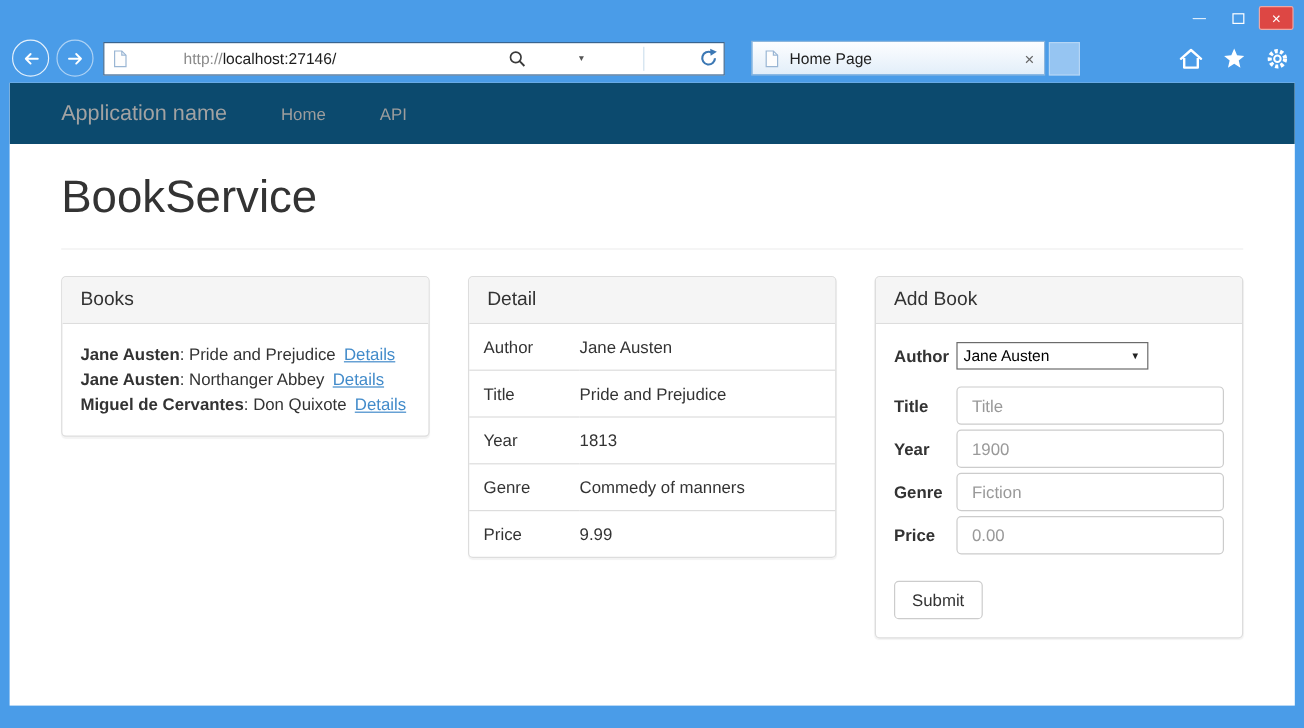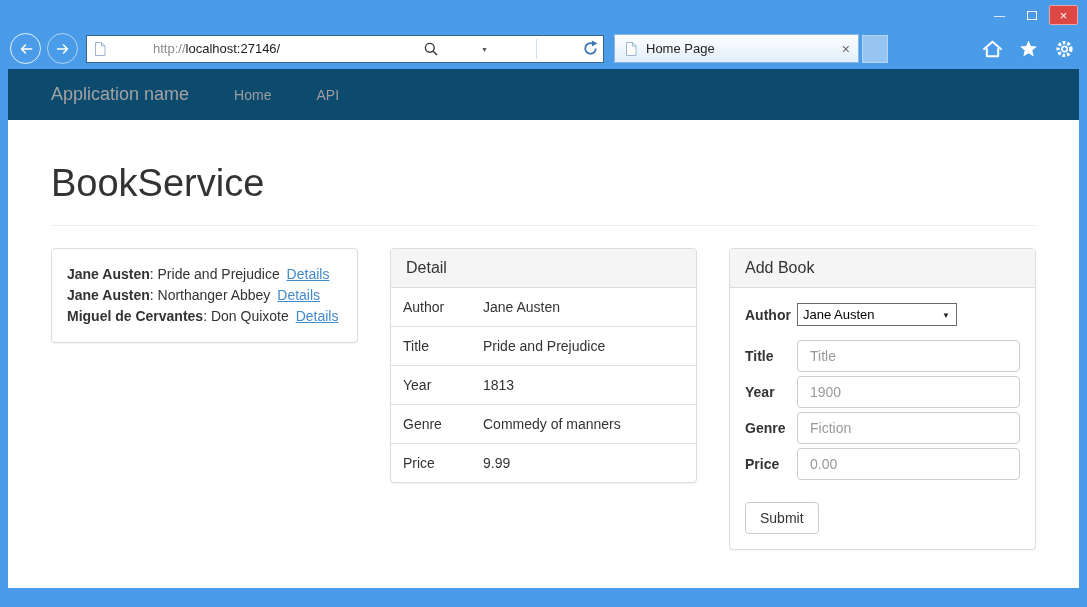--- a/index.html
+++ b/index.html
@@ -23,39 +23,39 @@
   .nav-circle.fwd { border-color:rgba(255,255,255,.55); margin-left:6px; }
 
   .address-bar { width:518px; height:28px; background:#fff; border:1px solid #39648f;
                  margin-left:8px; display:flex; align-items:center; padding:0 4px 0 5px;gap:40px; }
   .address-bar .url { flex:1; font-size:13px; white-space:nowrap; overflow:hidden; margin-left:5px; }
   .url .scheme { color:#8a8a8a; }
   .url .host { color:#1c1c1c; }
   .ab-caret { font-size:7px; color:#555; margin:2px 3px 0 2px; }
   .ab-divider { width:1px; height:20px; background:#cfe0ee; margin:0 5px; }
 
-  .tab { width:245px; height:29px; margin-left:10px; background:linear-gradient(#fdfeff,#e2eef9);
+  .tab { width:245px; height:29px; margin-left:22px; background:linear-gradient(#fdfeff,#e2eef9);
          border:1px solid #8cb6dd; display:flex; align-items:center; padding:0 8px; flex:0 0 auto; }
   .tab-title { flex:1; font-size:13px; color:#222; margin-left:7px; }
   .tab-close { color:#666; font-size:14px; line-height:1; }
   .new-tab { width:26px; height:28px; margin-left:3px; background:rgba(255,255,255,.42);
              border:1px solid rgba(255,255,255,.3); }
 
   .right-icons { margin-left:auto; display:flex; align-items:center; gap:15px; }
 
   
   .viewport { flex:1 1 auto; margin:0 8px; background:#fff; display:flex; flex-direction:column; overflow:hidden; }
   .bottom-frame { height:19px; flex:0 0 auto; }
 
   .navbar { height:51px; background:#0c4a6e; display:flex; align-items:center; padding-left:43px; flex:0 0 auto; }
   .brand { color:#a2a2a2; font-size:18px; cursor:pointer; text-decoration:none; }
   .nav-link { color:#9d9d9d; font-size:14px; margin-left:45px; cursor:pointer; text-decoration:none; }
 
   .content { flex:1; padding:0 43px; }
-  h1 { margin-top:42px; font-size:38px; font-weight:400; color:#333; }
+  h1 { margin-top:24px; font-size:38px; font-weight:400; color:#333; }
   hr { border:none; border-top:1px solid #eee; margin:20px 0 22px; }
 
   .panels { display:flex; gap:32px; align-items:flex-start; }
   .panel { width:307px; border:1px solid #ddd; border-radius:4px; background:#fff;
            box-shadow:0 1px 1px rgba(0,0,0,.05); }
   .panel-heading { background:#f5f5f5; padding:10px 15px; font-size:16px; color:#333;
                    border-bottom:1px solid #ddd; border-radius:3px 3px 0 0; }
   .panel-body { padding:15px; font-size:14px; color:#333; }
 
   .book-item { line-height:21px; }
@@ -166,20 +166,21 @@
       <a class="nav-link">API</a>
     </nav>
 
     <div class="content">
       <h1>BookService</h1>
       <hr>
 
       <div class="panels">
 
         <div class="panel">
+          <div class="panel-heading">Books</div>
           <div class="panel-body">
             <div class="book-item">
               <b>Jane Austen</b><span>: </span><span>Pride and Prejudice</span>
               <a class="details-link">Details</a>
             </div>
             <div class="book-item">
               <b>Jane Austen</b><span>: </span><span>Northanger Abbey</span>
               <a class="details-link">Details</a>
             </div>
             <div class="book-item">

